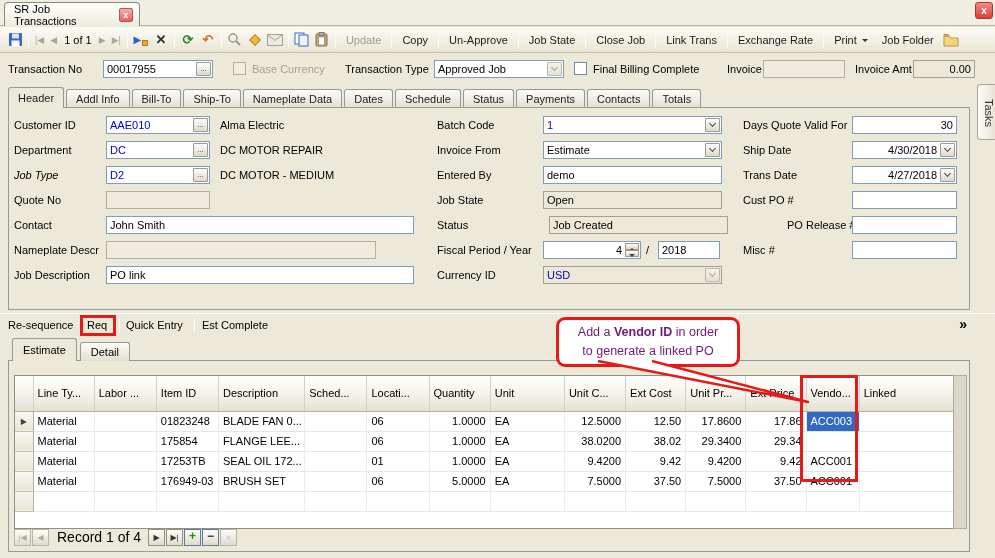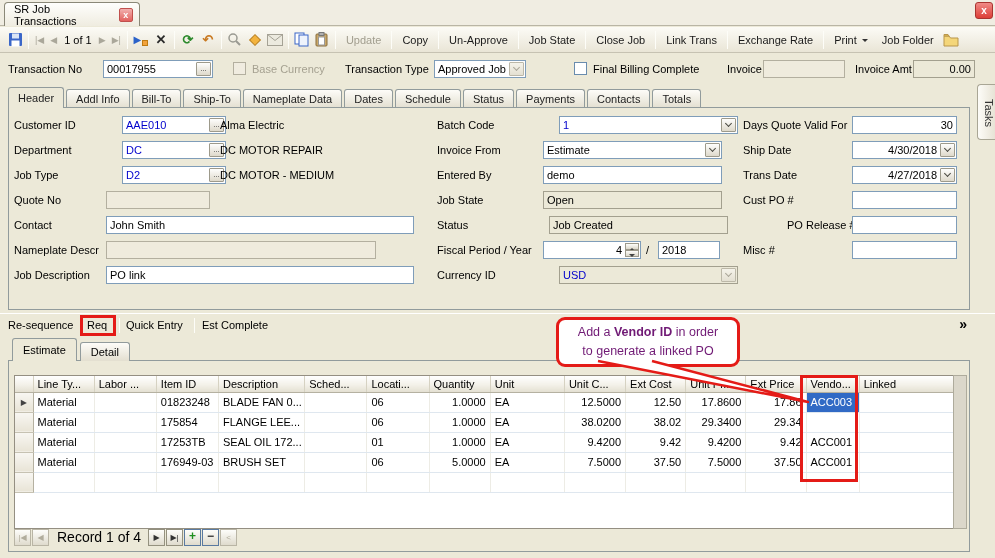--- a/index.html
+++ b/index.html
@@ -29,21 +29,21 @@
   .caret { width:0; height:0; border:3px solid transparent; border-top-color:#333; margin-left:5px; margin-top:4px; }
 
   
   .tasks { position:absolute; right:0; top:84px; width:18px; height:56px; background:linear-gradient(90deg,#fdfcf8,#e7e3d5); border:1px solid #a9a695; border-right:none; border-radius:4px 0 0 4px; writing-mode:vertical-rl; text-align:center; font-size:11px; color:#333; padding-top:2px; }
 
   
   .lbl { position:absolute; height:18px; line-height:18px; white-space:nowrap; }
   .lbl.gray { color:#a5a191; }
   .fld { position:absolute; height:18px; border:1px solid #7f9db9; background:#fff; line-height:16px; padding:0 3px; overflow:hidden; white-space:nowrap; }
   .fld.right { text-align:right; }
-  .fld.blue { color:#0000cc;margin-left:16px; }
+  .fld.blue { color:#0000cc; }
   .fld.ro { background:#ece9d8; border-color:#a3a08f; }
   .fld.dis { background:#efebdd; border-color:#b3af9f; }
   .ell { position:absolute; right:1px; top:1px; width:15px; height:14px; background:linear-gradient(#fefefd,#ded9cb); border:1px solid #9d9a8b; border-radius:1px; font-size:8px; line-height:12px; text-align:center; color:#333; }
   .dd { position:absolute; right:1px; top:1px; width:15px; height:14px; background:linear-gradient(#fefefd,#ded9cb); border:1px solid #9d9a8b; border-radius:1px; }
   .dd .chv { display:block; width:5px; height:5px; border-right:1.5px solid #4a4a42; border-bottom:1.5px solid #4a4a42; transform:rotate(45deg); margin:2px auto 0; }
   .dd.dis { background:linear-gradient(#f5f3ea,#e4e0d2); border-color:#bcb8a8; }
   .dd.dis .chv { border-color:#aaa698; }
   .cb { position:absolute; width:13px; height:13px; border:1px solid #698cae; background:#fff; }
   .cb.dis { border-color:#b3af9f; background:#f0ece0; }
   .spin { position:absolute; right:1px; top:1px; width:14px; height:14px; display:flex; flex-direction:column; }
@@ -65,21 +65,21 @@
   .chevrons { position:absolute; right:28px; top:2px; font-size:14px; font-weight:bold; }
 
   .subtabs { position:absolute; left:12px; top:338px; height:23px; display:flex; align-items:flex-end; z-index:3; }
   .subtab { height:19px; line-height:18px; padding:0 10px; background:linear-gradient(#fdfcf8,#e3dfd0); border:1px solid #919b9c; border-bottom:none; border-radius:3px 3px 0 0; margin-right:3px; }
   .subtab.active { height:23px; line-height:22px; background:#ece9d8; }
   .detail-panel { left:8px; top:360px; width:962px; height:192px; }
 
   
   .grid { position:absolute; left:5px; top:14px; width:946px; height:154px; border:1px solid #948f82; background:#fff; overflow:hidden; }
   table.g { table-layout:fixed; border-collapse:collapse; width:944px; }
-  table.g th { background:linear-gradient(#ffffff,#f3f1e9 55%,#e4e0d2); border-right:1px solid #d6d2c2; border-bottom:1px solid #b5b1a1; font-weight:normal; text-align:left; padding:0 4px; height:16px; overflow:hidden; white-space:nowrap;margin-left:14px; }
+  table.g th { background:linear-gradient(#ffffff,#f3f1e9 55%,#e4e0d2); border-right:1px solid #d6d2c2; border-bottom:1px solid #b5b1a1; font-weight:normal; text-align:left; padding:0 4px; height:35px; overflow:hidden; white-space:nowrap;margin-left:14px; }
   table.g td { background:#fff; border-right:1px solid #edece5; border-bottom:1px solid #dfe7ef; padding:1px 4px; height:20px; overflow:hidden; white-space:nowrap; }
   table.g td.sel { background:linear-gradient(#f8f7f2,#e8e4d6); border-right:1px solid #b5b1a1; border-bottom:1px solid #c6c2b2; text-align:center; font-size:8px; color:#444; padding:1px; }
   table.g td.num, table.g th.num { text-align:right; }
   table.g td.cellsel { background:#316ac5; color:#fff; }
   .scrollstrip { position:absolute; right:2px; top:14px; width:14px; height:154px; background:#dbd7ca; border:1px solid #aeab9c; }
 
   
   .recnav { position:absolute; left:5px; bottom:5px; height:18px; display:flex; align-items:center; }
   .nbtn { min-width:17px; height:17px; border:1px solid #94917f; background:linear-gradient(#fdfdfa,#dfdbcd); font-size:8px; line-height:15px; text-align:center; margin-right:1px; color:#333; padding:0 2px; }
   .nbtn.dim { color:#b1ad9d; border-color:#b9b5a5; }
@@ -191,21 +191,21 @@
   <div class="tasks">Tasks</div>
 
   <div class="lbl" style="left:8px;top:60px;">Transaction No</div>
   <div class="fld" style="left:103px;top:60px;width:110px;padding-right:18px;">
     <span>00017955</span>
     <span class="ell">...</span>
   </div>
   <div class="cb dis" style="left:233px;top:62px;"></div>
   <div class="lbl gray" style="left:252px;top:60px;">Base Currency</div>
   <div class="lbl" style="left:345px;top:60px;">Transaction Type</div>
-  <div class="fld" style="left:434px;top:60px;width:92px;padding-right:32px;">
+  <div class="fld" style="left:434px;top:60px;width:130px;padding-right:32px;">
     <span>Approved Job</span>
     <span class="dd dis">
         <span class="chv"></span>
       </span>
   </div>
   <div class="cb" style="left:574px;top:62px;"></div>
   <div class="lbl" style="left:593px;top:60px;">Final Billing Complete</div>
   <div class="lbl" style="left:727px;top:60px;">Invoice</div>
   <div class="fld dis" style="left:763px;top:60px;width:82px;"><span></span></div>
   <div class="lbl" style="left:855px;top:60px;">Invoice Amt</div>
@@ -234,21 +234,21 @@
   </div>
   <div class="lbl" style="left:220px;top:116px;">Alma Electric</div>
 
   <div class="lbl" style="left:14px;top:141px;">Department</div>
   <div class="fld blue" style="left:106px;top:141px;width:104px;padding-right:18px;">
     <span>DC</span>
     <span class="ell">...</span>
   </div>
   <div class="lbl" style="left:220px;top:141px;">DC MOTOR REPAIR</div>
 
-  <div class="lbl" style="left:14px;top:166px;">Job Type</div>
+  <div class="lbl" style="left:14px;top:166px;font-style:italic;">Job Type</div>
   <div class="fld blue" style="left:106px;top:166px;width:104px;padding-right:18px;">
     <span>D2</span>
     <span class="ell">...</span>
   </div>
   <div class="lbl" style="left:220px;top:166px;">DC MOTOR - MEDIUM</div>
 
   <div class="lbl" style="left:14px;top:191px;">Quote No</div>
   <div class="fld dis" style="left:106px;top:191px;width:104px;"><span></span></div>
 
   <div class="lbl" style="left:14px;top:216px;">Contact</div>

